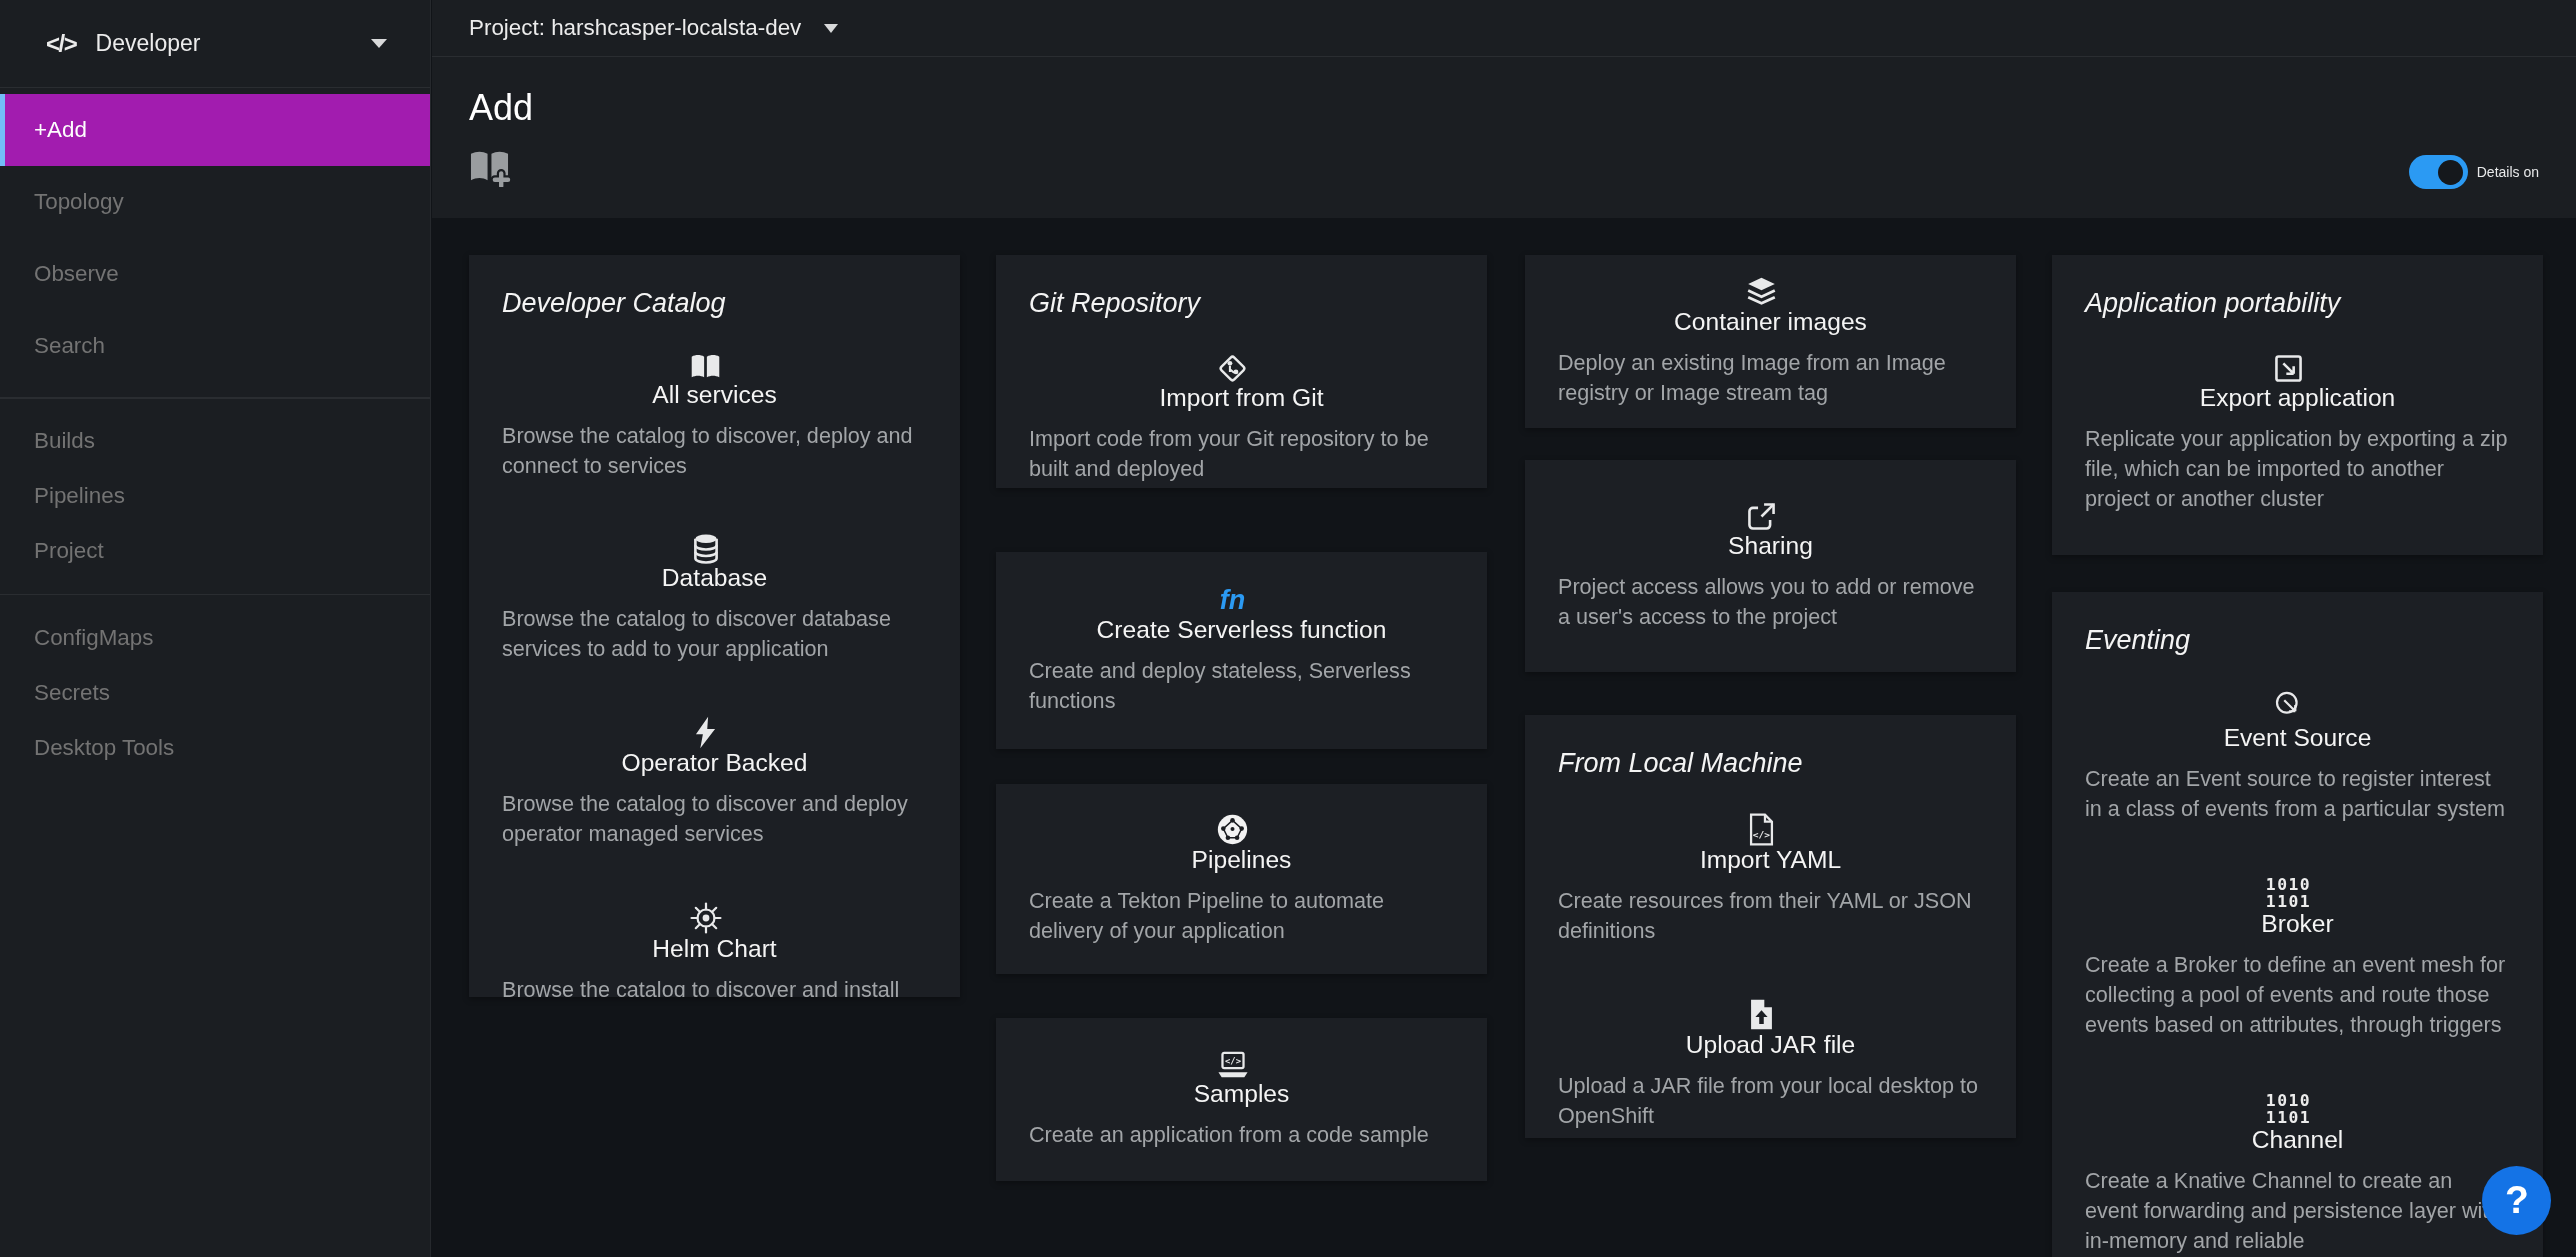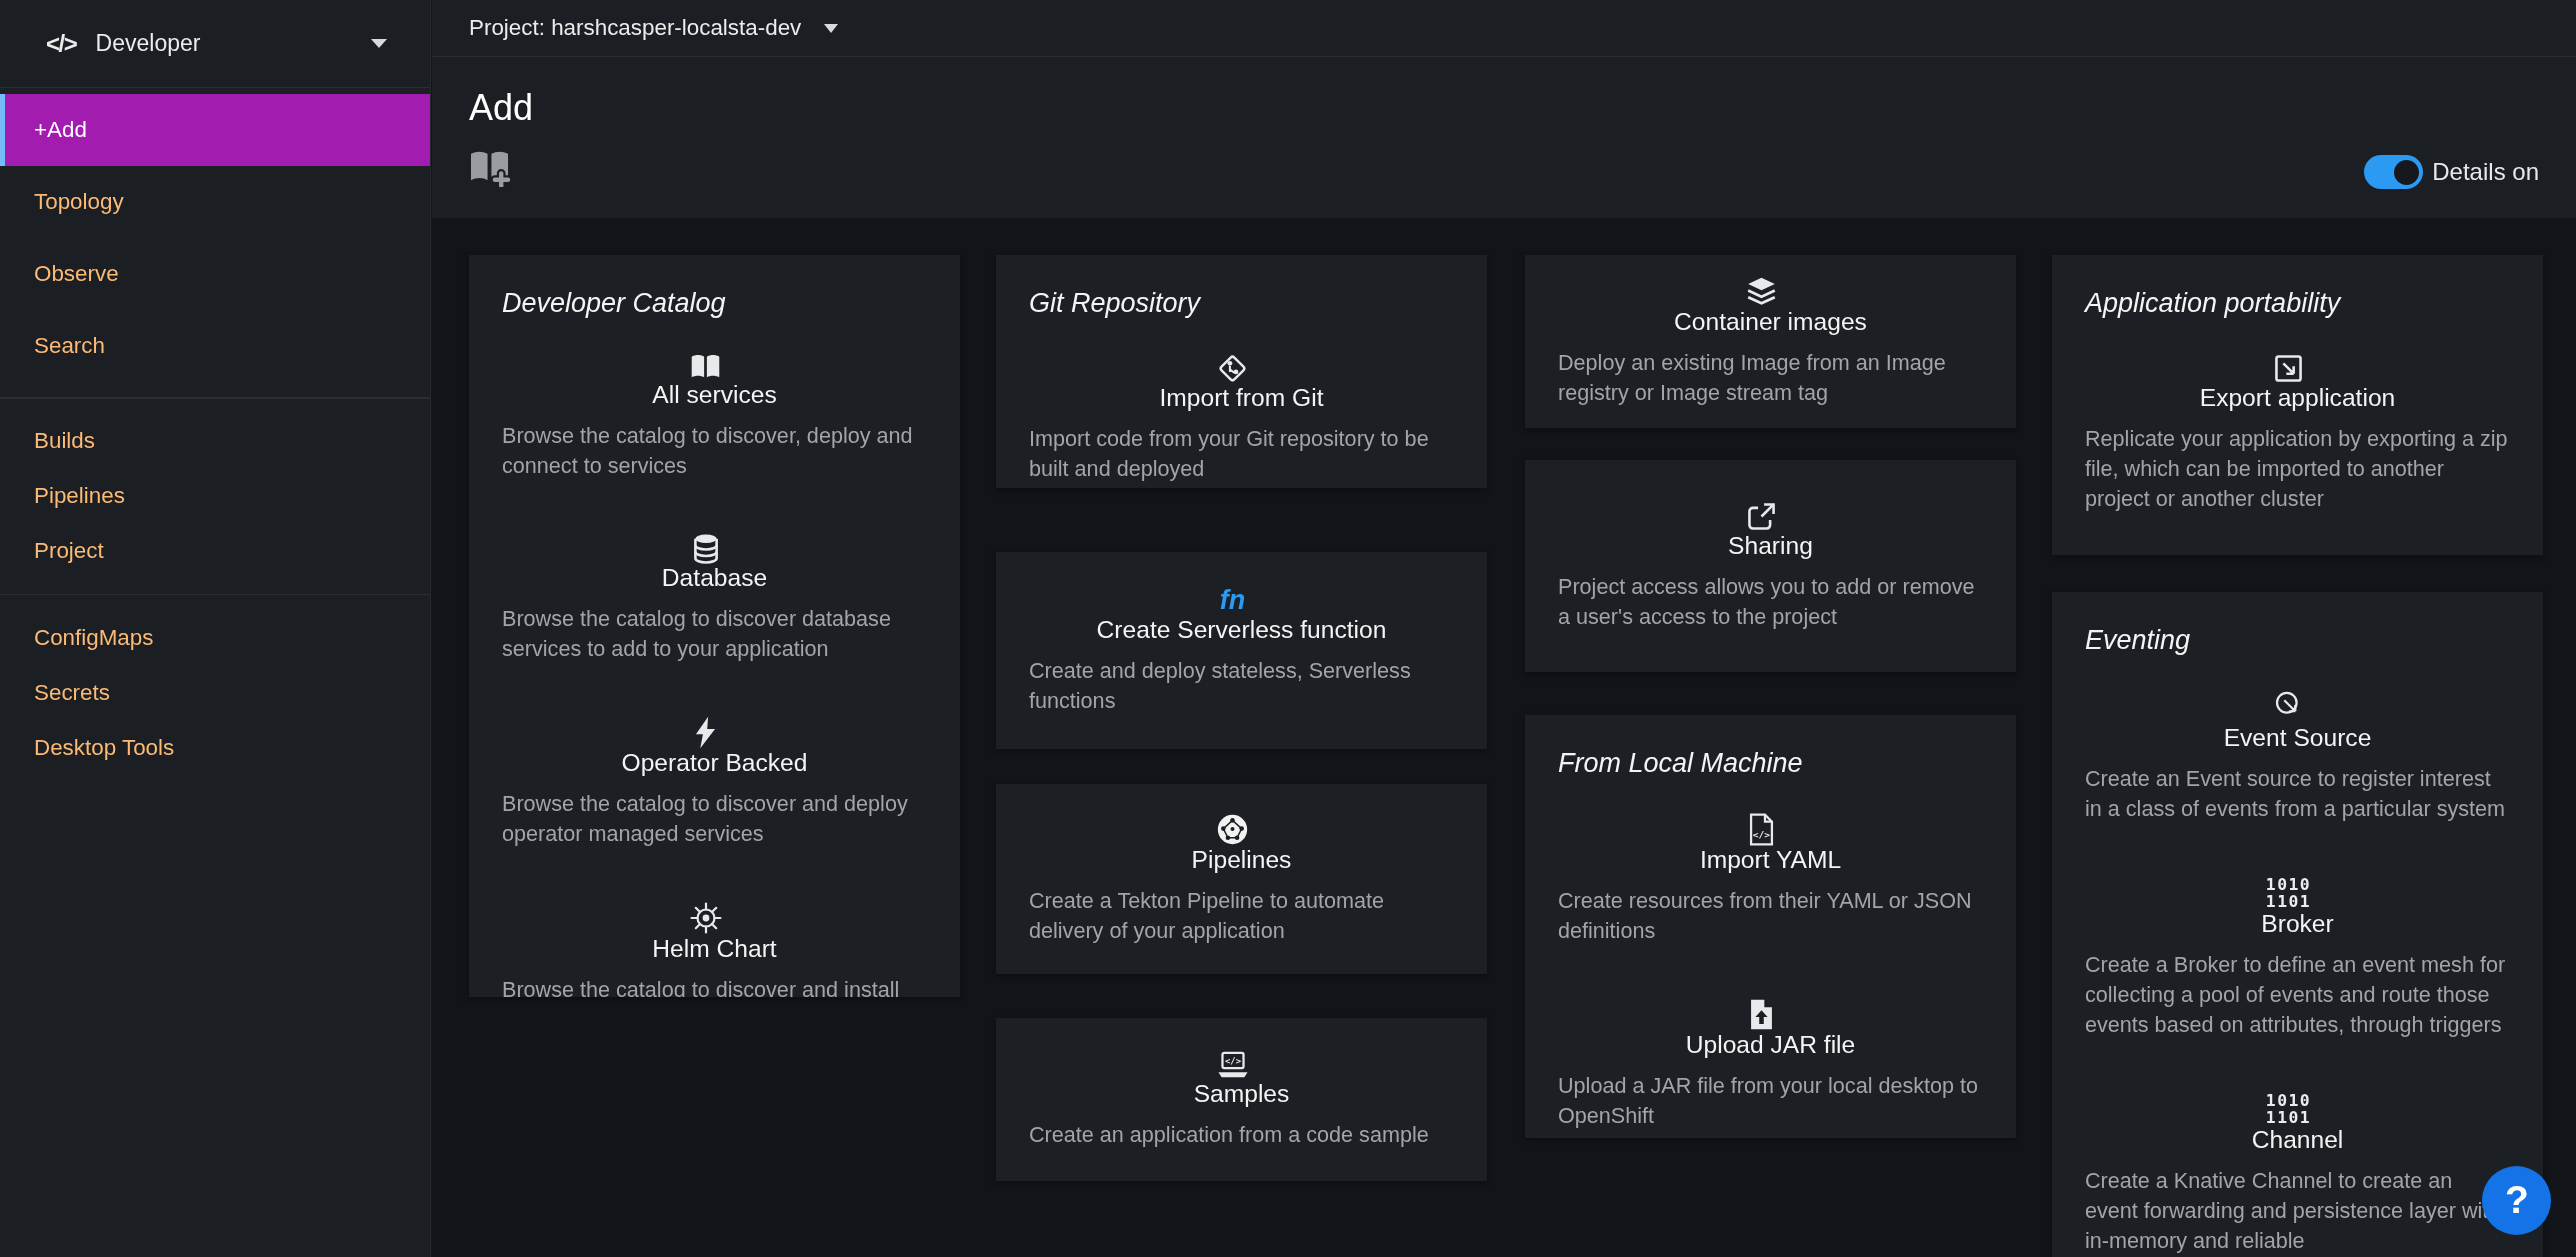--- a/index.html
+++ b/index.html
@@ -12,40 +12,40 @@
   .sidebar{position:absolute;left:0;top:0;width:431px;height:1257px;
     background:#1b1e22;border-right:0.7px solid #26292d;box-sizing:border-box;z-index:2;}
   .perspective{height:87px;border-bottom:1.5px solid #2a2d31;display:flex;align-items:center;
     padding:0 43px 0 46px;cursor:pointer;}
   .code-glyph{color:#ececec;font-weight:700;font-size:24px;letter-spacing:-1.5px;}
   .persp-label{color:#ececec;font-size:23px;margin-left:19.4px;}
   .caret{width:0;height:0;border-left:8.2px solid transparent;border-right:8.2px solid transparent;
     border-top:9.7px solid #d8d9da;display:inline-block;}
   .perspective .caret{margin-left:auto;}
   .nav{padding-top:6px;}
-  .nav-item{display:flex;align-items:center;padding-left:34px;color:#fdba74;font-size:22.4px;
+  .nav-item{display:flex;align-items:center;padding-left:34px;color:#737373;font-size:22.4px;
     position:relative;cursor:pointer;}
   .g0 .nav-item{height:72px;}
   .g1 .nav-item,.g2 .nav-item{height:55px;}
   .nav-item.active{background:#a21caf;color:#fdfdfd;}
   .nav-item.active::before{content:"";position:absolute;left:0;top:0;bottom:0;width:5.2px;background:#73bcf7;}
   .nav-divider{height:1.5px;background:#2a2d31;margin:15px 0;}
   
   .main{position:absolute;left:432px;top:0;right:0;height:1257px;}
   .project-bar{height:56px;background:#1b1e22;border-bottom:1.5px solid #2a2d31;
     display:flex;align-items:center;padding-left:37px;cursor:pointer;}
   .project-label{color:#ececec;font-size:22.4px;}
   .project-bar .caret{margin-left:22.4px;border-left-width:7.5px;border-right-width:7.5px;border-top-width:9px;}
   .page-header{height:161px;background:#1b1e22;position:relative;}
   .page-title{position:absolute;left:37px;top:30px;margin:0;font-size:36px;font-weight:500;color:#ffffff;}
   .quickstart-button{position:absolute;left:36px;top:91px;background:none;border:none;padding:0;cursor:pointer;}
   .details-toggle{position:absolute;right:37px;top:98px;display:flex;align-items:center;}
   .switch{width:59px;height:34px;border-radius:17px;background:#2b9af3;position:relative;cursor:pointer;}
   .switch .knob{position:absolute;right:4.5px;top:4.5px;width:25px;height:25px;border-radius:50%;background:#15181c;}
-  .toggle-label{font-size:24px;color:#e8e9ea;margin-left:9px;}
+  .toggle-label{font-size:14px;color:#e8e9ea;margin-left:9px;}
   .content{position:absolute;top:218px;left:0;right:0;bottom:0;background:#111418;overflow:hidden;}
   
   .col{position:absolute;top:0;width:491px;height:100%;}
   .card{position:absolute;left:0;width:491px;background:#1c1f24;box-sizing:border-box;
     padding:0 33px;box-shadow:0 2.2px 6px rgba(0,0,0,.35);overflow:hidden;}
   .card.titled{padding-top:33px;}
   .card.centered{display:flex;flex-direction:column;justify-content:center;}
   .card-title{margin:0 0 34px 0;font-size:27px;font-weight:500;color:#f4f4f4;font-style:italic;}
   .item + .item{margin-top:52px;}
   .item-row{display:flex;align-items:center;cursor:pointer;flex-direction:column;}

